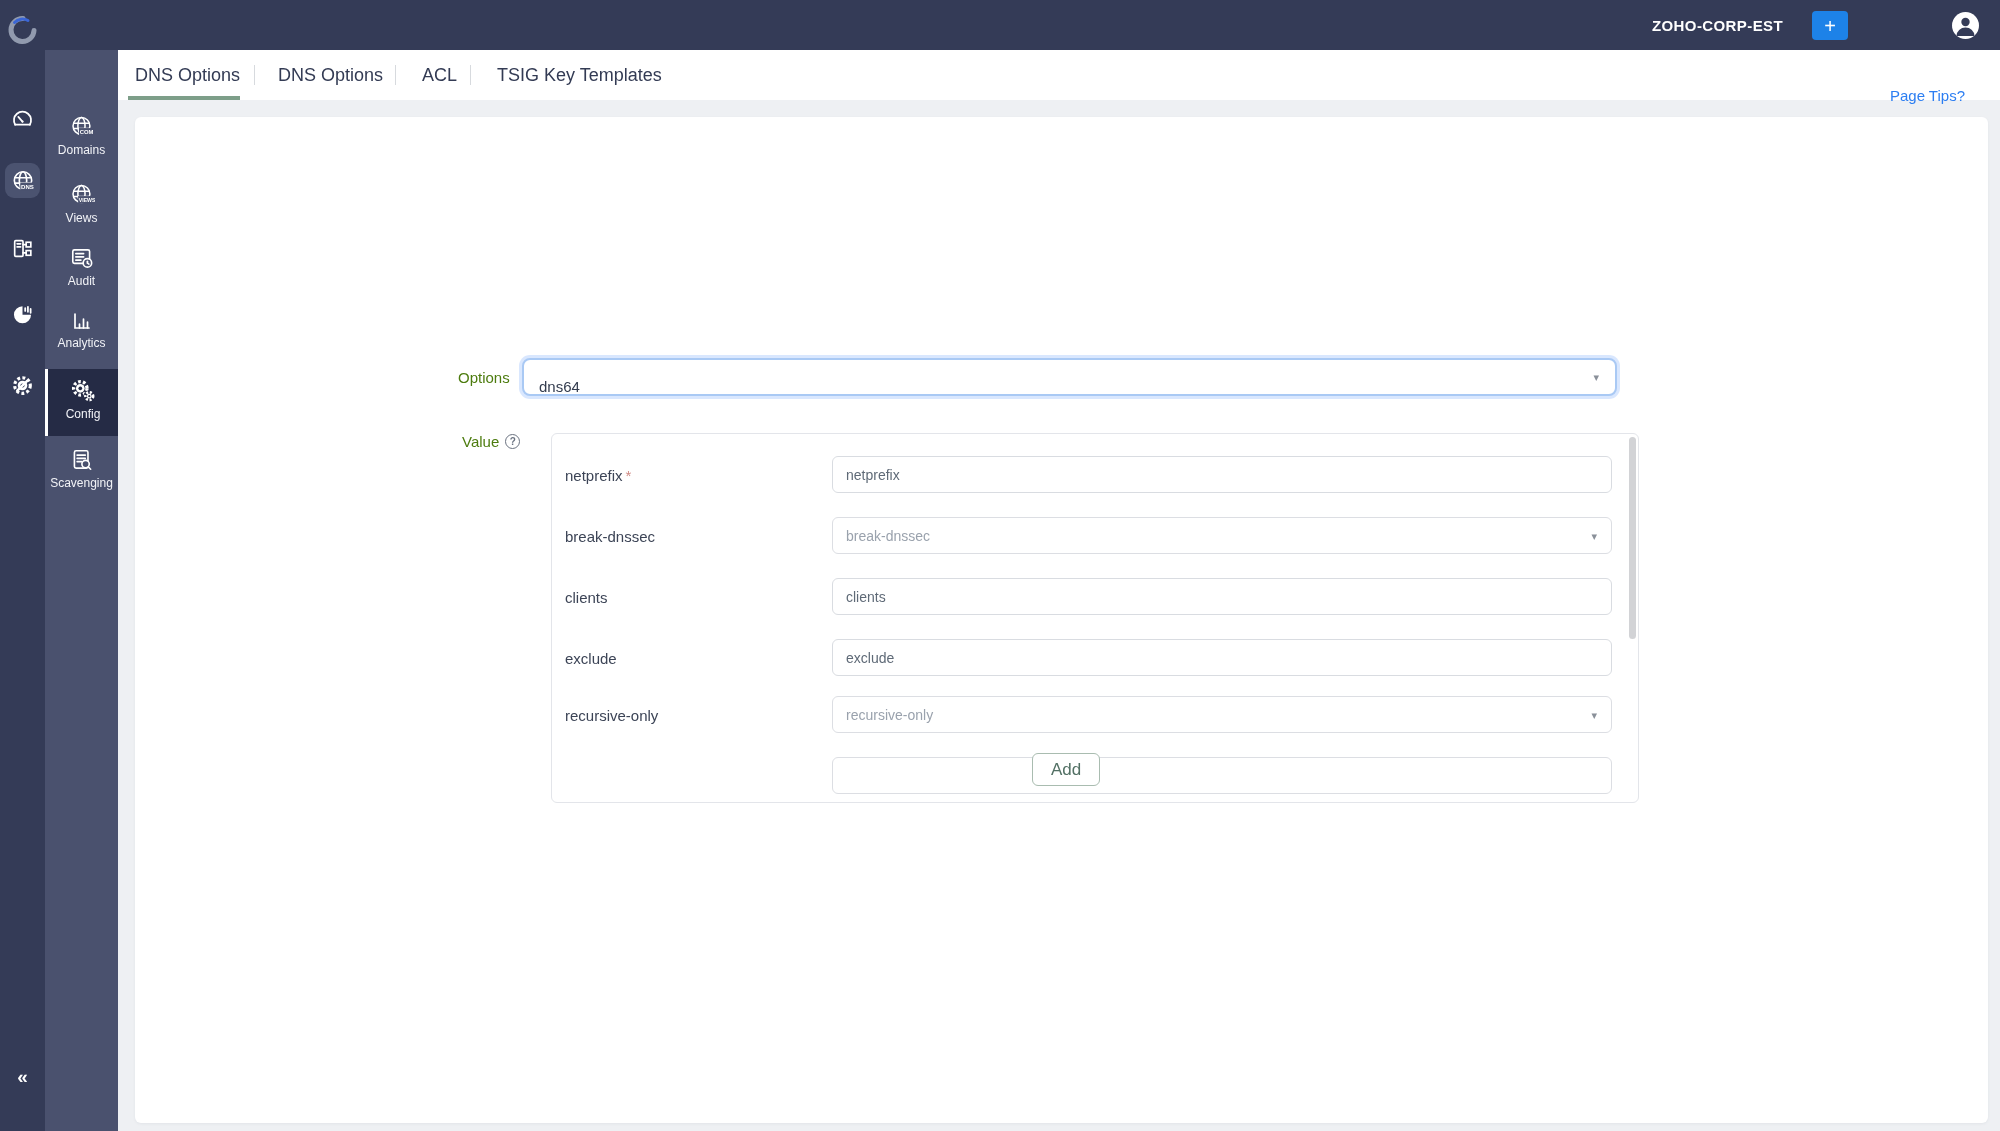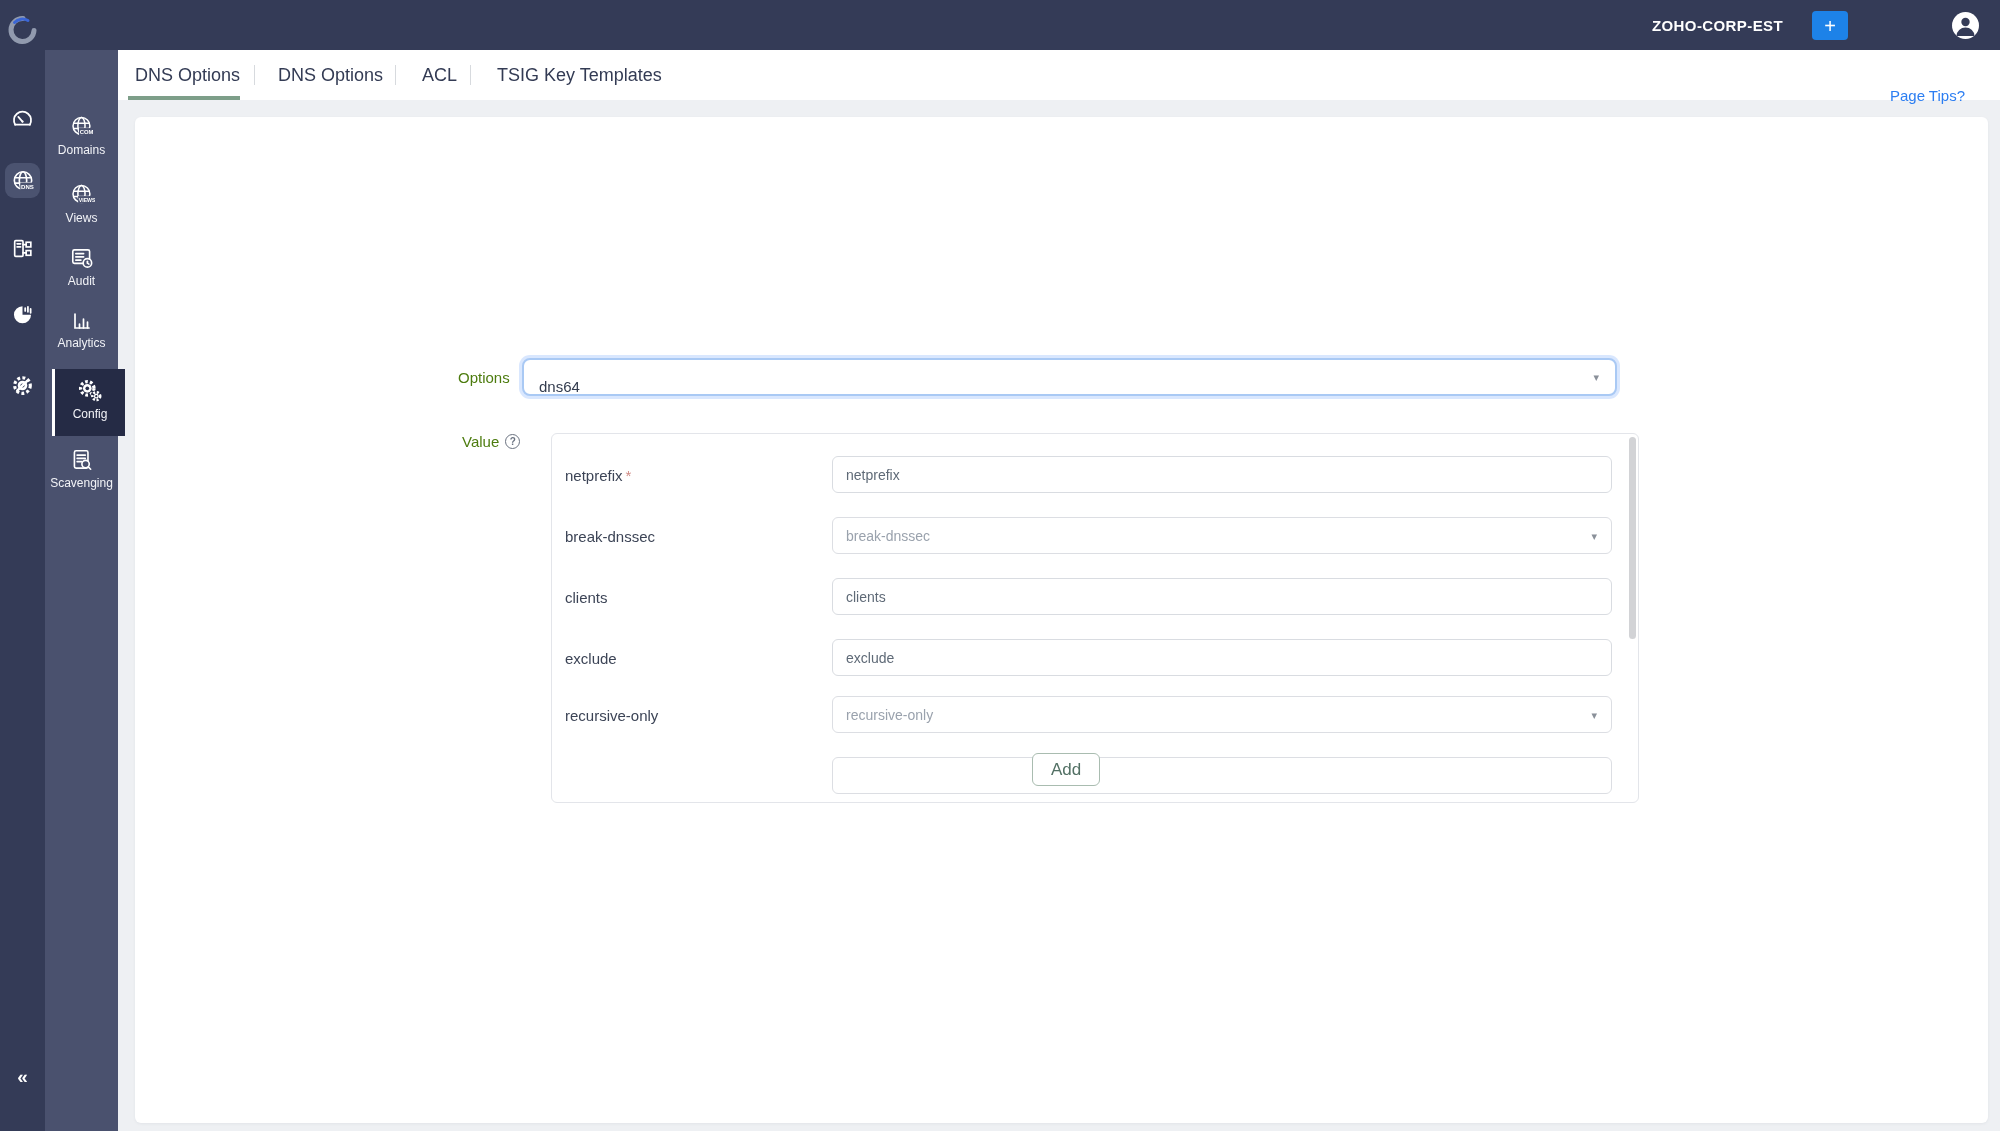--- a/index.html
+++ b/index.html
@@ -23,21 +23,21 @@
   .rail-item.active { left:5px; width:35px; height:35px; background:#4b5370; border-radius:9px; }
   .rail-collapse { position:absolute; left:0; top:1062px; width:45px; height:30px; color:#fff;
                    font-size:19px; font-weight:bold; text-align:center; line-height:30px; cursor:pointer; }
   svg.ic { display:block; }
 
   
   #navcol { position:absolute; left:45px; top:50px; width:73px; height:1081px; background:#4a516e; z-index:4; }
   .nav-item { position:absolute; left:0; width:73px; text-align:center; cursor:pointer; color:#f2f3f7; }
   .nav-item .nicon { display:flex; justify-content:center; }
   .nav-item .nlabel { font-size:12px; margin-top:3px; }
-  .nav-item.active { background:#252b45; border-left:3px solid #ffffff; padding-top:9px; height:67px; width:73px;margin-left:7px; }
+  .nav-item.active { background:#252b45; border-left:3px solid #ffffff; padding-top:9px; height:67px; width:73px; }
 
   
   #tabbar { position:absolute; left:118px; top:50px; width:1882px; height:50px; background:#ffffff; z-index:3; }
   .tab { position:absolute; top:0; height:50px; display:flex; align-items:center;
          font-size:18px; font-weight:400; color:#333b54; cursor:pointer; white-space:nowrap; }
   .tab-sep { position:absolute; top:15px; width:1px; height:20px; background:#d7dade; }
   .tab-underline { position:absolute; left:10px; bottom:0; width:112px; height:4px; background:#7d9e89; }
   .page-tips { position:absolute; right:35px; top:0; height:50px; display:flex; align-items:center;
                font-size:15px; color:#2c7ef2; cursor:pointer;margin-top:20px; }
 

